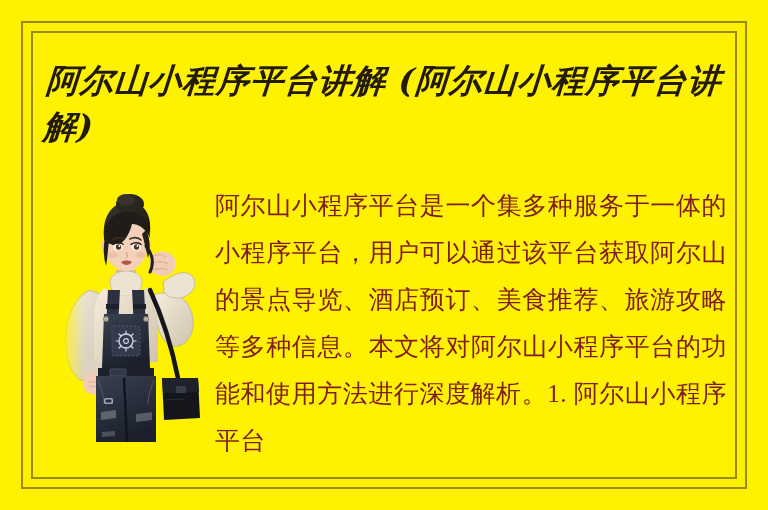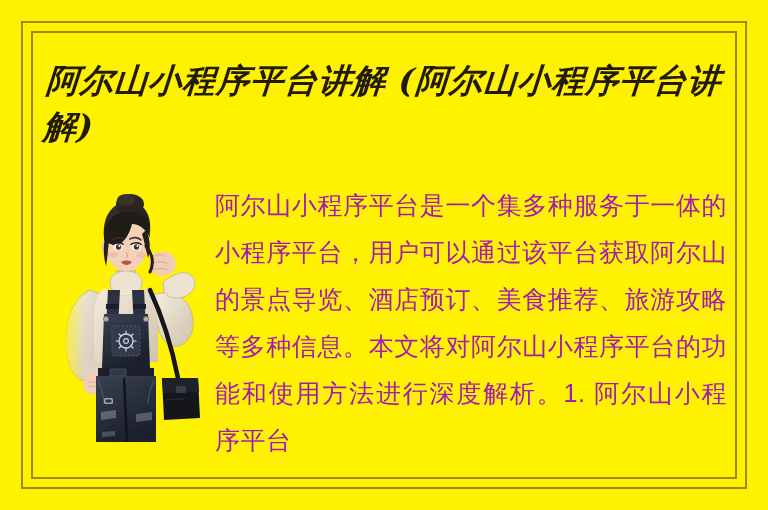--- a/index.html
+++ b/index.html
@@ -60,25 +60,25 @@
     transform: skewX(-4deg);
     transform-origin: left top;
   }
 
   
   .body-text {
     position: absolute;
     left: 215px;
     top: 182px;
     width: 512px;
-    font-family: Liberation Sans, sans-serif;
+    font-family: Liberation Serif, serif;
     font-size: 25px;
     line-height: 47px;
     letter-spacing: 0.5px;
-    color: #a21caf;
+    color: #7f1d1d;
     text-align: justify;
     text-justify: inter-character;
     word-break: break-all;
   }
 
   
   .figure-wrap {
     position: absolute;
     left: 58px;
     top: 186px;

